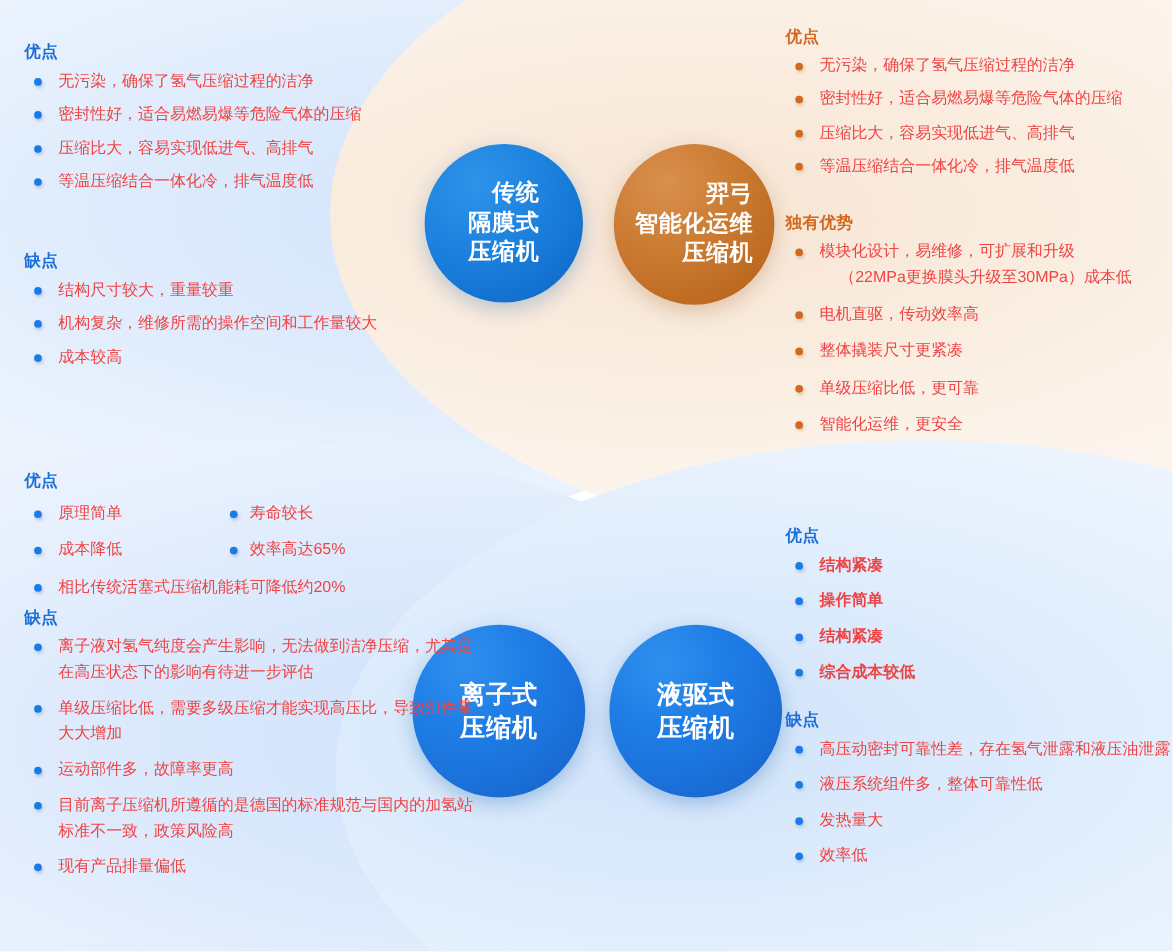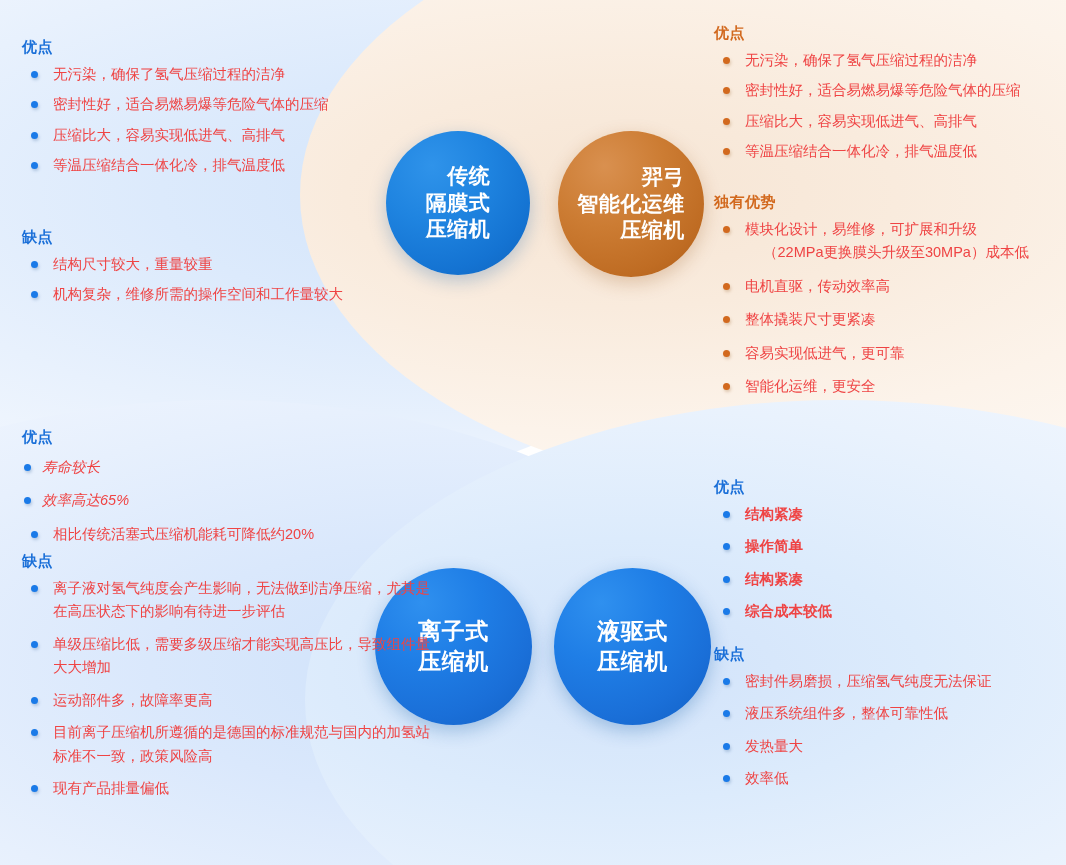--- a/index.html
+++ b/index.html
@@ -131,21 +131,21 @@
   li .cont { display: block; padding-left: 18px; }
 
   
   .two-col {
     display: flex;
     flex-wrap: wrap;
   }
   .two-col .col-a { width: 185px; }
   .two-col .col-b { width: 200px; }
   .two-col ul.blist > li { margin-bottom: 10px; }
-  .two-col .col-b ul.blist > li { padding-left: 20px; font-style: italic; }
+  .two-col .col-b ul.blist > li { padding-left: 20px; }
   .two-col .col-b ul.blist > li::before { left: 2px; }
   .two-col .full { width: 100%; }
 
   
   #panel-trad-pros  { left: 22px;  top: 38px;  width: 360px; }
   #panel-trad-cons  { left: 22px;  top: 228px; width: 370px; }
   #panel-yigong-pros { left: 714px; top: 24px;  width: 352px; }
   #panel-yigong-uniq { left: 714px; top: 193px; width: 352px; }
   #panel-ion-pros   { left: 22px;  top: 428px; width: 400px; }
   #panel-ion-cons   { left: 22px;  top: 552px; width: 420px; }
@@ -206,20 +206,21 @@
       <li>压缩比大，容易实现低进气、高排气</li>
       <li>等温压缩结合一体化冷，排气温度低</li>
     </ul>
   </div>
 
   <div id="panel-trad-cons" class="panel">
     <div class="sect-title blue">缺点</div>
     <ul class="blist dot-blue">
       <li>结构尺寸较大，重量较重</li>
       <li>机构复杂，维修所需的操作空间和工作量较大</li>
+      <li>成本较高</li>
     </ul>
   </div>
 
   <div id="panel-yigong-pros" class="panel">
     <div class="sect-title orange">优点</div>
     <ul class="blist dot-orange">
       <li>无污染，确保了氢气压缩过程的洁净</li>
       <li>密封性好，适合易燃易爆等危险气体的压缩</li>
       <li>压缩比大，容易实现低进气、高排气</li>
       <li>等温压缩结合一体化冷，排气温度低</li>
@@ -228,28 +229,34 @@
 
   <div id="panel-yigong-uniq" class="panel">
     <div class="sect-title orange">独有优势</div>
     <ul class="blist dot-orange">
       <li>
         <span>模块化设计，易维修，可扩展和升级</span>
         <span class="cont">（22MPa更换膜头升级至30MPa）成本低</span>
       </li>
       <li>电机直驱，传动效率高</li>
       <li>整体撬装尺寸更紧凑</li>
-      <li>容易实现低进气，更可靠</li>
+      <li>单级压缩比低，更可靠</li>
       <li>智能化运维，更安全</li>
     </ul>
   </div>
 
   <div id="panel-ion-pros" class="panel">
     <div class="sect-title blue">优点</div>
     <div class="two-col">
+      <div class="col-a">
+        <ul class="blist dot-blue">
+          <li>原理简单</li>
+          <li>成本降低</li>
+        </ul>
+      </div>
       <div class="col-b">
         <ul class="blist dot-blue">
           <li>寿命较长</li>
           <li>效率高达65%</li>
         </ul>
       </div>
       <div class="full">
         <ul class="blist dot-blue">
           <li>相比传统活塞式压缩机能耗可降低约20%</li>
         </ul>
@@ -274,20 +281,20 @@
       <li>结构紧凑</li>
       <li>操作简单</li>
       <li>结构紧凑</li>
       <li>综合成本较低</li>
     </ul>
   </div>
 
   <div id="panel-hyd-cons" class="panel">
     <div class="sect-title blue">缺点</div>
     <ul class="blist dot-blue">
-      <li>密封件易磨损，压缩氢气纯度无法保证</li>
+      <li>高压动密封可靠性差，存在氢气泄露和液压油泄露</li>
       <li>液压系统组件多，整体可靠性低</li>
       <li>发热量大</li>
       <li>效率低</li>
     </ul>
   </div>
 
 </div>
 
 </body></html>

